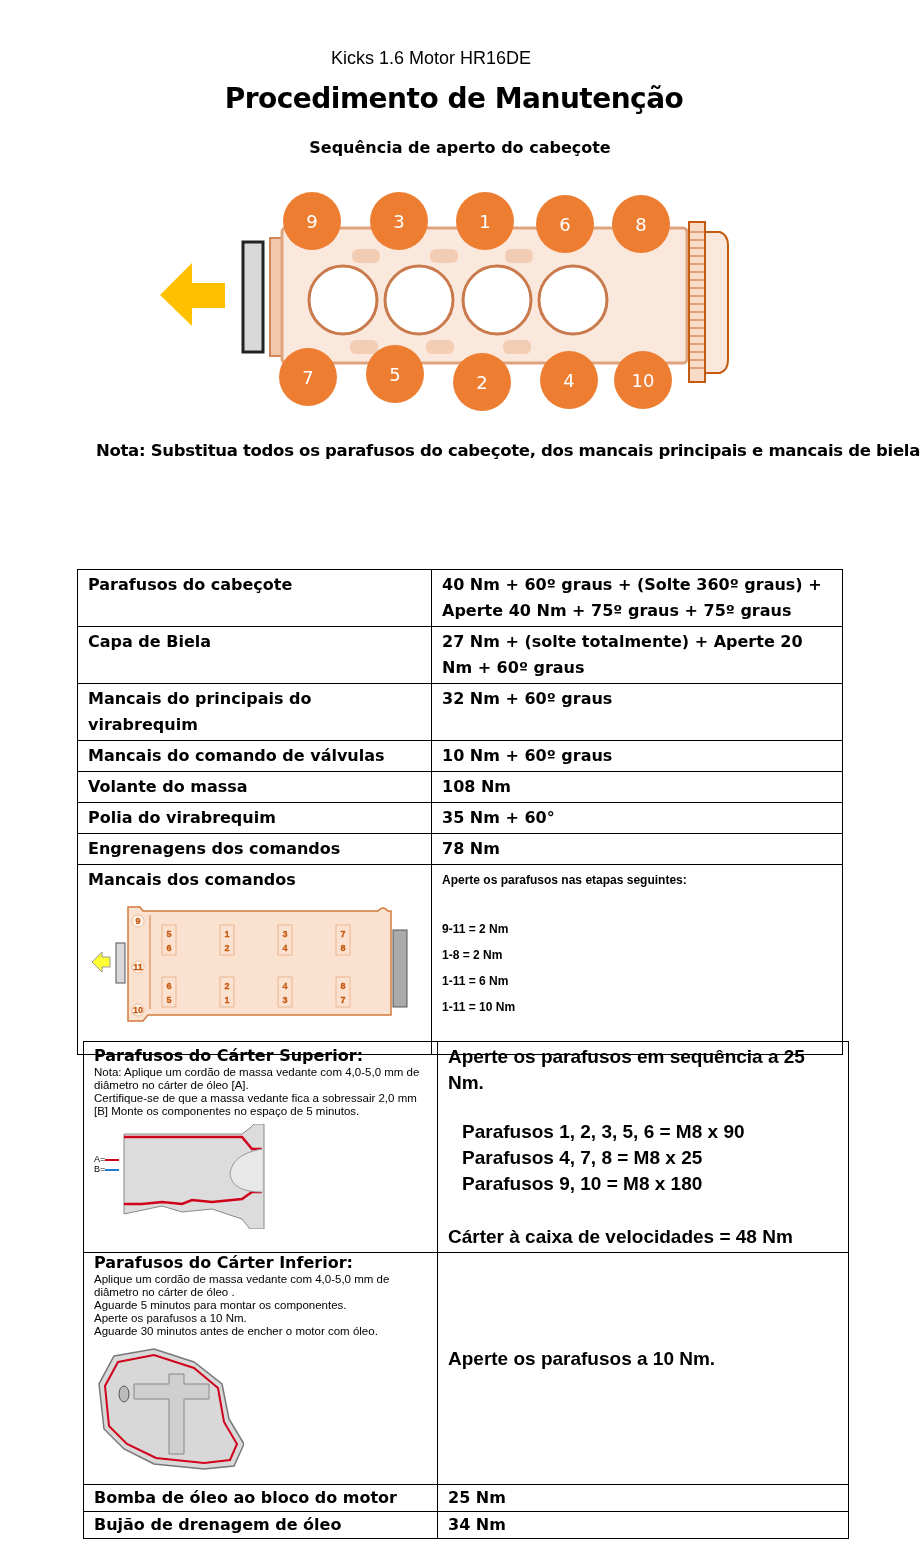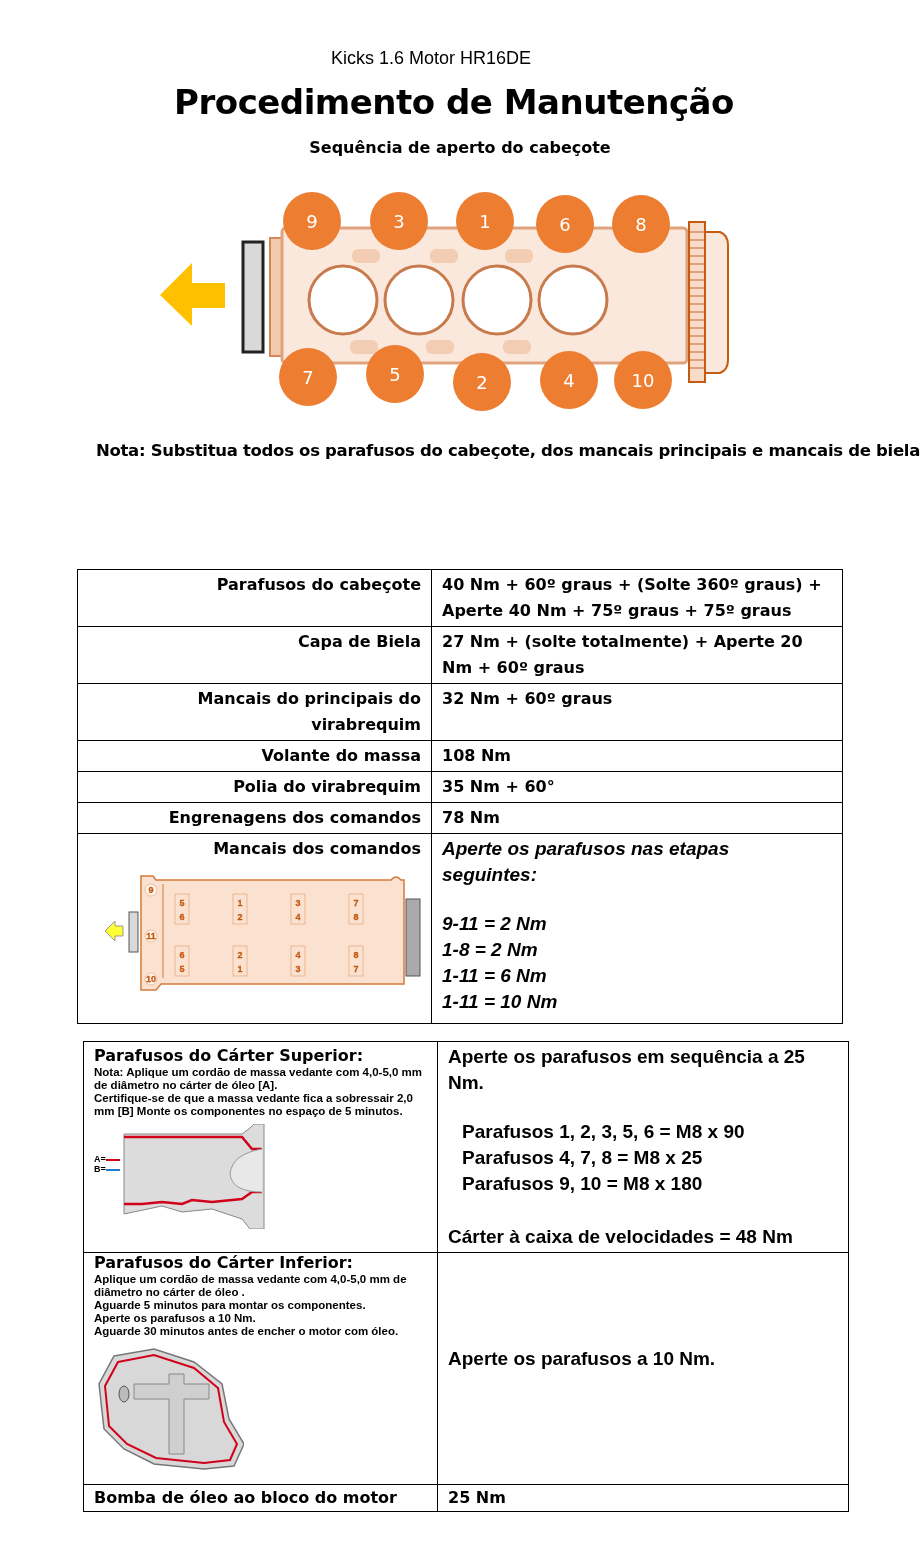--- a/index.html
+++ b/index.html
@@ -1,33 +1,33 @@
 <!DOCTYPE html>
 <html><head>
 <meta charset="utf-8">
 <style>
   html, body { margin: 0; padding: 0; background: #ffffff; }
   body { width: 924px; height: 1564px; position: relative; overflow: hidden; color: #000; font-family: "Liberation Sans", sans-serif; }
   .abs { position: absolute; }
   .subtitle-top { left: 0; width: 862px; top: 48px; text-align: center; font-size: 18px; font-family: "Liberation Sans", sans-serif; }
-  .page-title { left: 0; width: 908px; top: 82px; text-align: center; font-size: 34px; font-weight: bold; font-family: "DejaVu Sans", sans-serif; letter-spacing: -0.5px; }
+  .page-title { left: 0; width: 908px; top: 82px; text-align: center; font-size: 28px; font-weight: bold; font-family: "DejaVu Sans", sans-serif; letter-spacing: -0.5px; }
   .section-title { left: 0; width: 920px; top: 138px; text-align: center; font-size: 16px; font-weight: bold; font-family: "DejaVu Sans", sans-serif; }
   .diagram { left: 150px; top: 180px; width: 600px; height: 240px; }
   .bolt { position: absolute; width: 58px; height: 58px; border-radius: 50%; background: #ed7d31; color: #fff; font-family: "DejaVu Sans", sans-serif; font-size: 18px; display: flex; align-items: center; justify-content: center; }
   .note { left: 0; width: 920px; top: 441px; text-align: right; font-size: 16.5px; font-weight: bold; font-family: "DejaVu Sans", sans-serif; letter-spacing: -0.3px; }
 
   table.spec { position: absolute; border-collapse: collapse; font-family: "DejaVu Sans", sans-serif; font-size: 16px; font-weight: bold; }
   table.spec td { border: 1px solid #000; padding: 2px 10px; vertical-align: top; line-height: 26px; }
   #t1 { left: 77px; top: 569px; width: 766px; }
-  #t1 td.c1 { width: 333px; text-align: right; }
+  #t1 td.c1 { width: 333px; }
   #t2 { left: 83px; top: 1041px; width: 766px; }
   #t2 td.c1 { width: 333px; }
   .arial-bold { font-family: "Liberation Sans", sans-serif; font-weight: bold; }
-  .steps { font-size: 19px; line-height: 23px; padding-left: 14px; padding-top: 4px; font-style: italic; }
-  .small-note { font-family: "Liberation Sans", sans-serif; font-weight: bold; font-size: 11.5px; line-height: 13px; }
+  .steps { font-size: 12px; line-height: 23px; padding-left: 14px; padding-top: 4px; }
+  .small-note { font-family: "Liberation Sans", sans-serif; font-weight: normal; font-size: 11.5px; line-height: 13px; }
   .cell-heading { font-family: "DejaVu Sans", sans-serif; font-weight: bold; font-size: 16px; line-height: 20px; }
   .r2 { font-size: 19px; line-height: 23px; }
 </style>
 </head>
 <body>
 
 <div class="abs subtitle-top">Kicks 1.6 Motor HR16DE</div>
 <div class="abs page-title">Procedimento de Manutenção</div>
 <div class="abs section-title">Sequência de aperto do cabeçote</div>
 
@@ -96,20 +96,24 @@
     <td class="c1">Parafusos do cabeçote</td>
     <td>40 Nm + 60º graus + (Solte 360º graus) + Aperte 40 Nm + 75º graus + 75º graus</td>
   </tr>
   <tr>
     <td class="c1">Capa de Biela</td>
     <td>27 Nm + (solte totalmente) + Aperte 20 Nm + 60º graus</td>
   </tr>
   <tr>
     <td class="c1">Mancais do principais do virabrequim</td>
     <td>32 Nm + 60º graus</td>
+  </tr>
+  <tr>
+    <td class="c1">Mancais do comando de válvulas</td>
+    <td>10 Nm + 60º graus</td>
   </tr>
   <tr>
     <td class="c1">Volante do massa</td>
     <td>108 Nm</td>
   </tr>
   <tr>
     <td class="c1">Polia do virabrequim</td>
     <td>35 Nm + 60°</td>
   </tr>
   <tr>
@@ -217,14 +221,18 @@
       </svg>
     </td>
     <td class="arial-bold" style="vertical-align:middle;font-size:19px;">
       <div style="margin-top:-20px;">Aperte os parafusos a 10 Nm.</div>
     </td>
   </tr>
   <tr>
     <td class="c1" style="line-height:22px;">Bomba de óleo ao bloco do motor</td>
     <td style="line-height:22px;margin-top:24px;">25 Nm</td>
   </tr>
+  <tr>
+    <td class="c1" style="line-height:22px;">Bujão de drenagem de óleo</td>
+    <td style="line-height:22px;">34 Nm</td>
+  </tr>
 </tbody>
   </table>
 
 </body></html>

